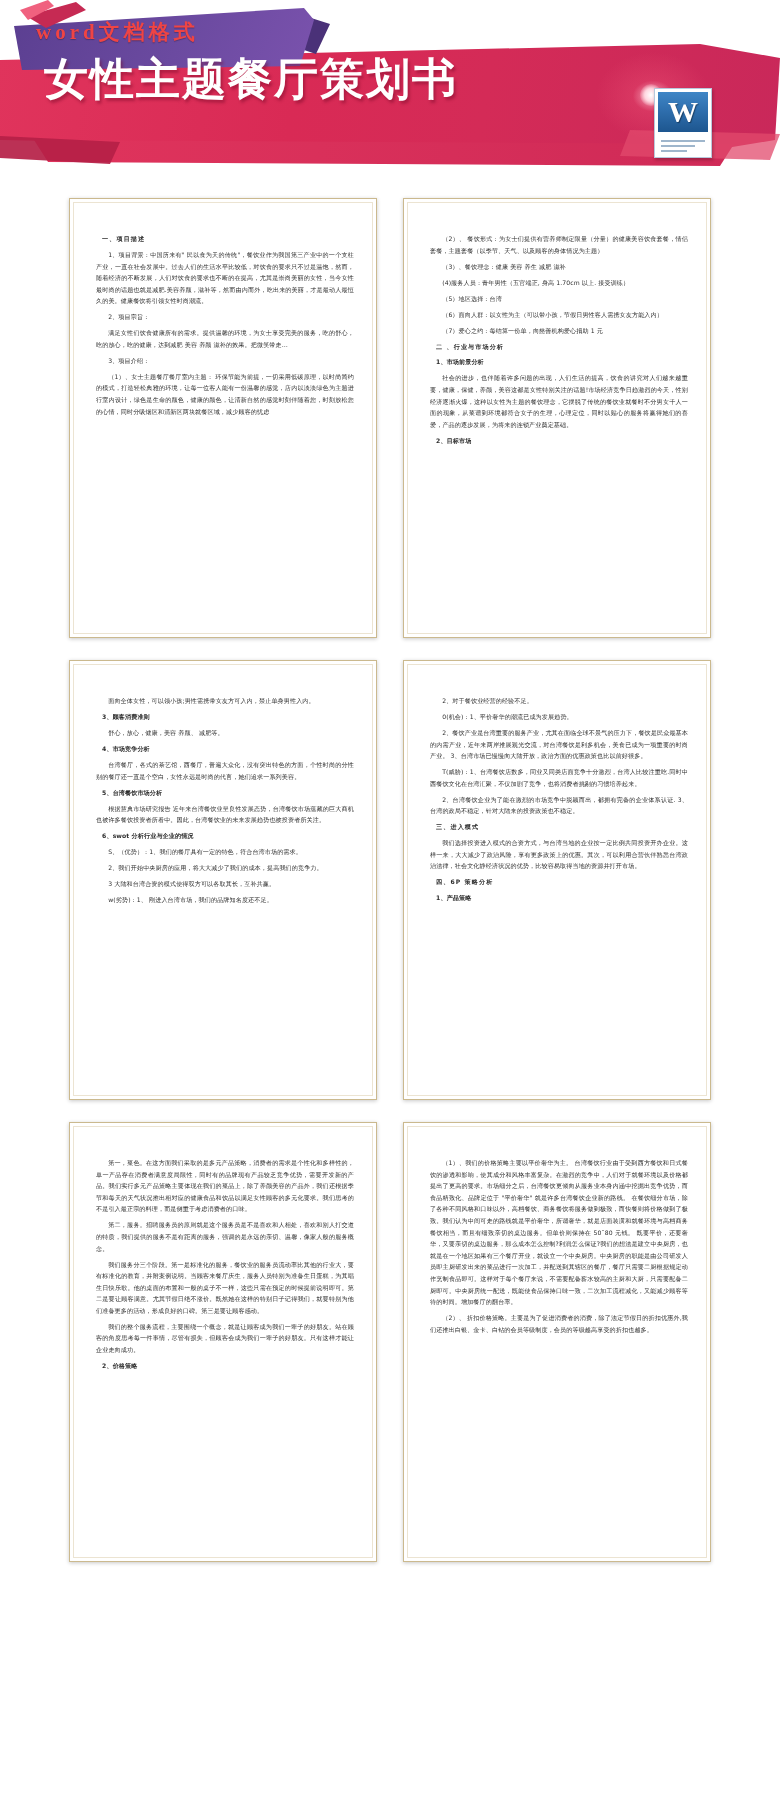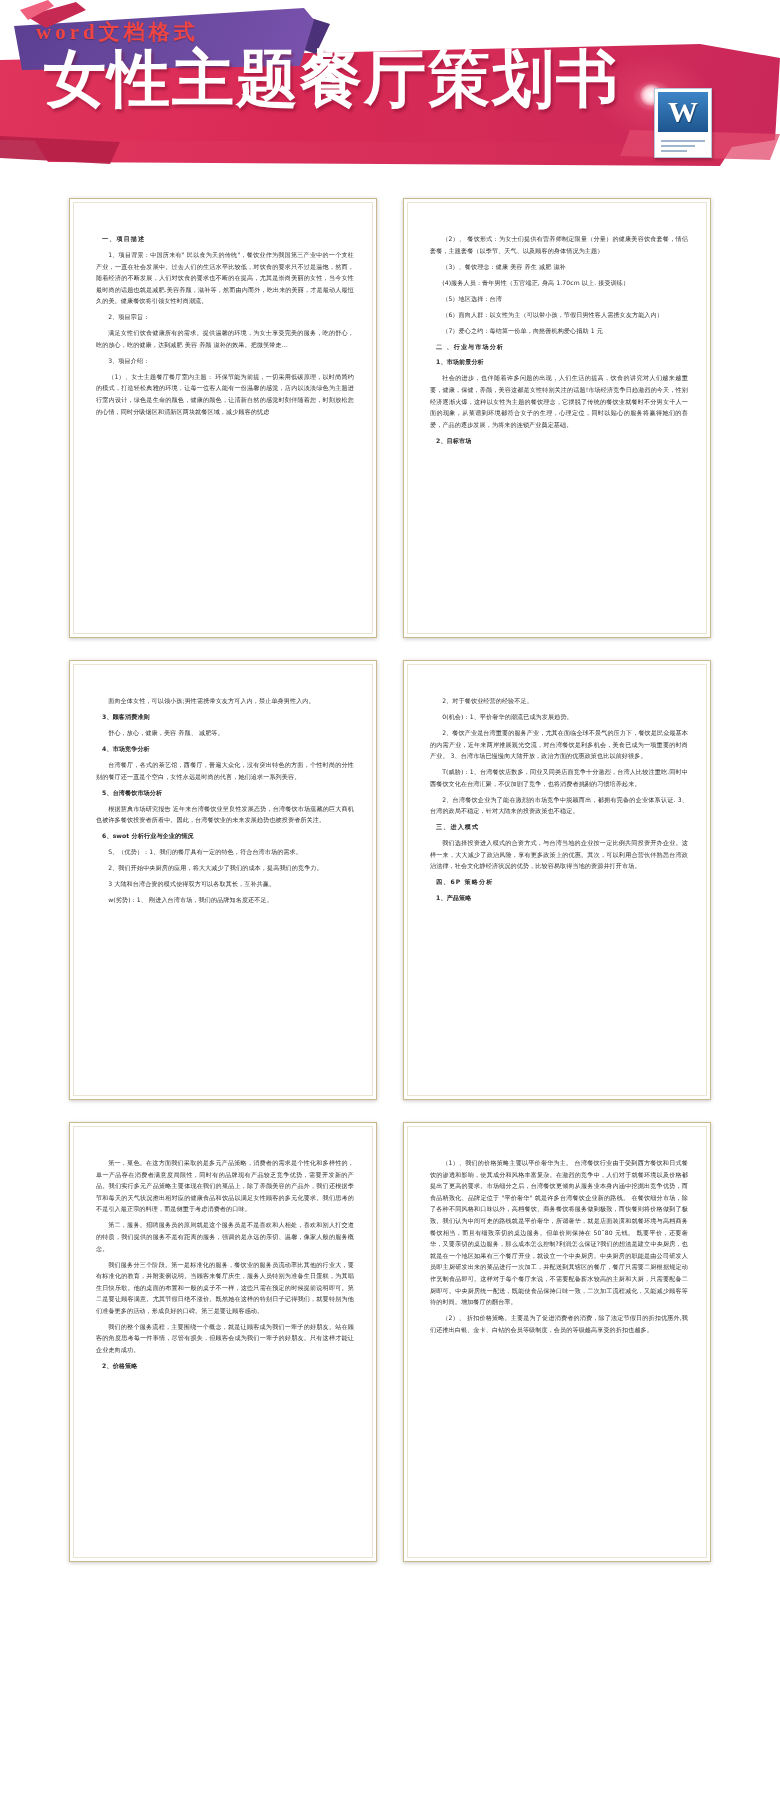--- a/index.html
+++ b/index.html
@@ -99,21 +99,21 @@
     letter-spacing:4px;
     font-family:Liberation Serif, serif;
     text-shadow:0 1px 1px rgba(0,0,0,.25);
     white-space:nowrap;
   }
   .banner-title{
     position:absolute;
     left:44px; top:48px;
     z-index:6;
     color:#ffffff;
-    font-size:62px;
+    font-size:44px;
     line-height:62px;
     font-weight:bold;
     letter-spacing:2px;
     font-family:"DejaVu Sans","Liberation Sans",sans-serif;
     text-shadow:2px 3px 3px rgba(120,8,40,.45);
     white-space:nowrap;
   }
   .glow{
     position:absolute;
     right:62px; top:46px;

